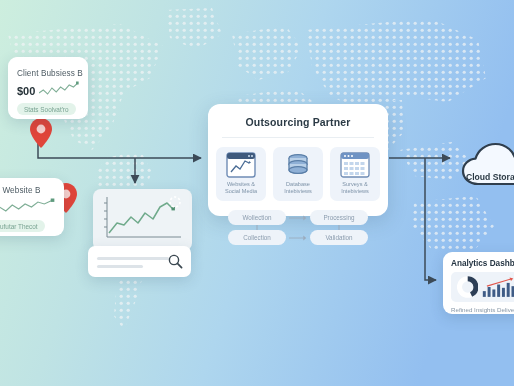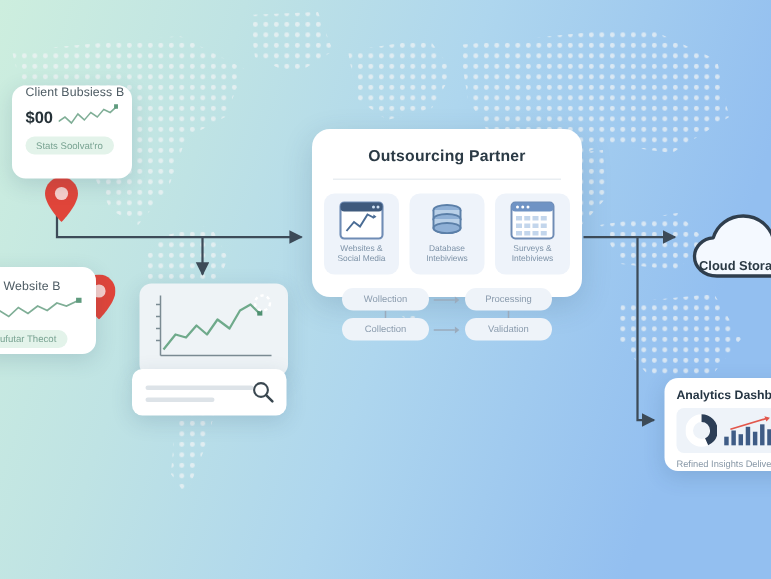--- a/index.html
+++ b/index.html
@@ -21,21 +21,21 @@
 
   
   .card{
     position:absolute;
     background:#ffffff;
     border-radius:9px;
     box-shadow:0 4px 14px rgba(40,70,100,.16);
   }
 
   
-  #statcard1{left:8px;top:57px;width:80px;height:62px;padding:0 9px;box-sizing:border-box;}
+  #statcard1{left:8px;top:57px;width:80px;height:62px;padding:12px 9px;box-sizing:border-box;}
   #statcard2{left:-16px;top:178px;width:80px;height:58px;padding:8px 9px;box-sizing:border-box;}
   .stat-title{
     font-size:8.2px;color:#4d5b63;letter-spacing:.1px;white-space:nowrap;
     filter:blur(.22px);
   }
   .stat-row{display:flex;align-items:flex-end;gap:4px;margin-top:3px;}
   .stat-value{font-size:11px;font-weight:bold;color:#263238;filter:blur(.2px);}
   .sparkline{flex:1;height:16px;}
   .stat-pill{
     margin-top:6px;display:inline-block;
@@ -44,21 +44,21 @@
     filter:blur(.45px);
   }
 
   
   #chartcard{left:93px;top:189px;width:99px;height:62px;border-radius:8px;background:#eef3f6;}
   #searchcard{left:88px;top:246px;width:103px;height:31px;border-radius:7px;}
   .searchline{position:absolute;height:2.6px;border-radius:2px;background:#dde3e8;}
 
   
   #panel{
-    left:208px;top:86px;width:180px;height:112px;
+    left:208px;top:104px;width:180px;height:112px;
     border-radius:12px;background:#ffffff;
     box-shadow:0 6px 20px rgba(40,70,100,.18);
   }
   #panel .ptitle{
     text-align:center;font-size:10.5px;font-weight:bold;color:#2b3a45;
     margin-top:12px;letter-spacing:.15px;
   }
   .pdivider{height:1px;background:#e9eef2;margin:9px 14px 0 14px;}
   .tiles{display:flex;justify-content:center;gap:7px;margin-top:9px;}
   .tile{

